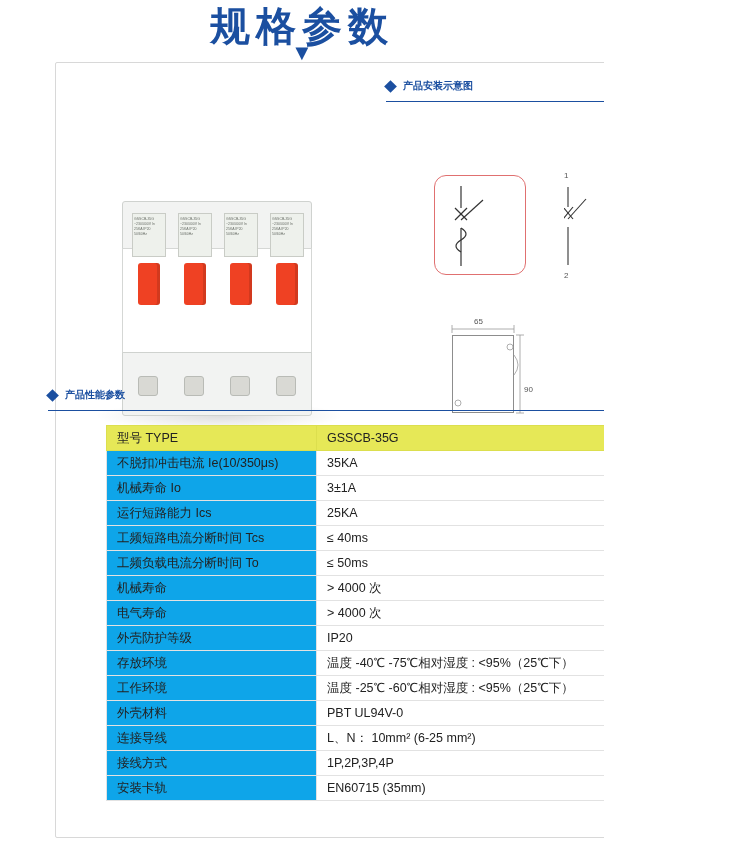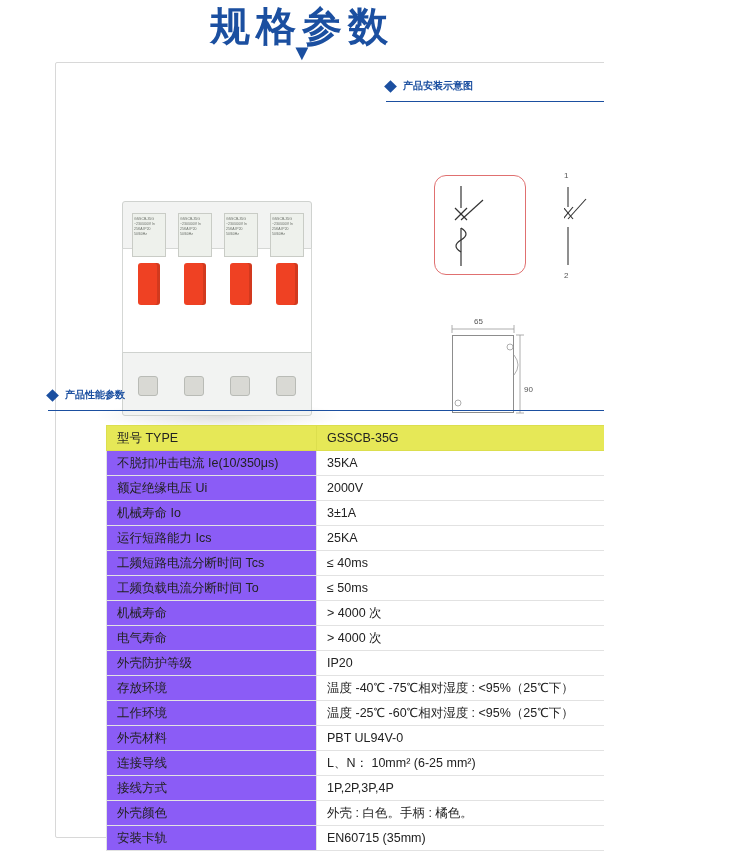--- a/index.html
+++ b/index.html
@@ -231,21 +231,21 @@
     font-size: 12.5px;
     color: #222;
   }
   .tbl tr { height: 25px; }
   .tbl td {
     border: 1px solid #e2e2e2;
     padding: 2px 10px;
     vertical-align: middle;
     line-height: 16px;
   }
-  .tbl td.k { width: 210px; background: #8b5cf6; }
+  .tbl td.k { width: 210px; background: #0ea5e9; }
   .tbl td.v { background: #fff; }
   .tbl tr.head td {
     background: #e6e857;
     font-weight: normal;
     border-color: #dcdf4e;
   }
   .tbl tr.head td.k { background: #e6e857; }
 </style>
 </head>
 <body>
@@ -426,24 +426,20 @@
       <tbody>
         <tr class="head">
           <td class="k">型号 TYPE</td>
           <td class="v">GSSCB-35G</td>
         </tr>
         <tr>
             <td class="k">不脱扣冲击电流 Ie(10/350μs)</td>
             <td class="v">35KA</td>
           </tr>
         <tr>
-            <td class="k">额定绝缘电压 Ui</td>
-            <td class="v">2000V</td>
-          </tr>
-        <tr>
             <td class="k">机械寿命 Io</td>
             <td class="v">3±1A</td>
           </tr>
         <tr>
             <td class="k">运行短路能力 Ics</td>
             <td class="v">25KA</td>
           </tr>
         <tr>
             <td class="k">工频短路电流分断时间 Tcs</td>
             <td class="v">≤ 40ms</td>
@@ -478,24 +474,20 @@
           </tr>
         <tr>
             <td class="k">连接导线</td>
             <td class="v">L、N： 10mm² (6-25 mm²)</td>
           </tr>
         <tr>
             <td class="k">接线方式</td>
             <td class="v">1P,2P,3P,4P</td>
           </tr>
         <tr>
-            <td class="k">外壳颜色</td>
-            <td class="v">外壳 : 白色。手柄 : 橘色。</td>
-          </tr>
-        <tr>
             <td class="k">安装卡轨</td>
             <td class="v">EN60715 (35mm)</td>
           </tr>
       </tbody>
     </table>
 
   </div>
 </div>
 
 </body></html>

